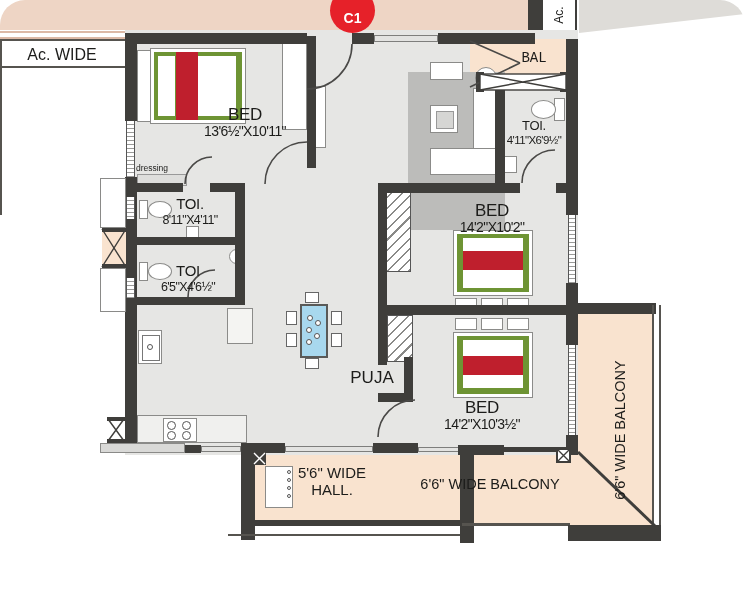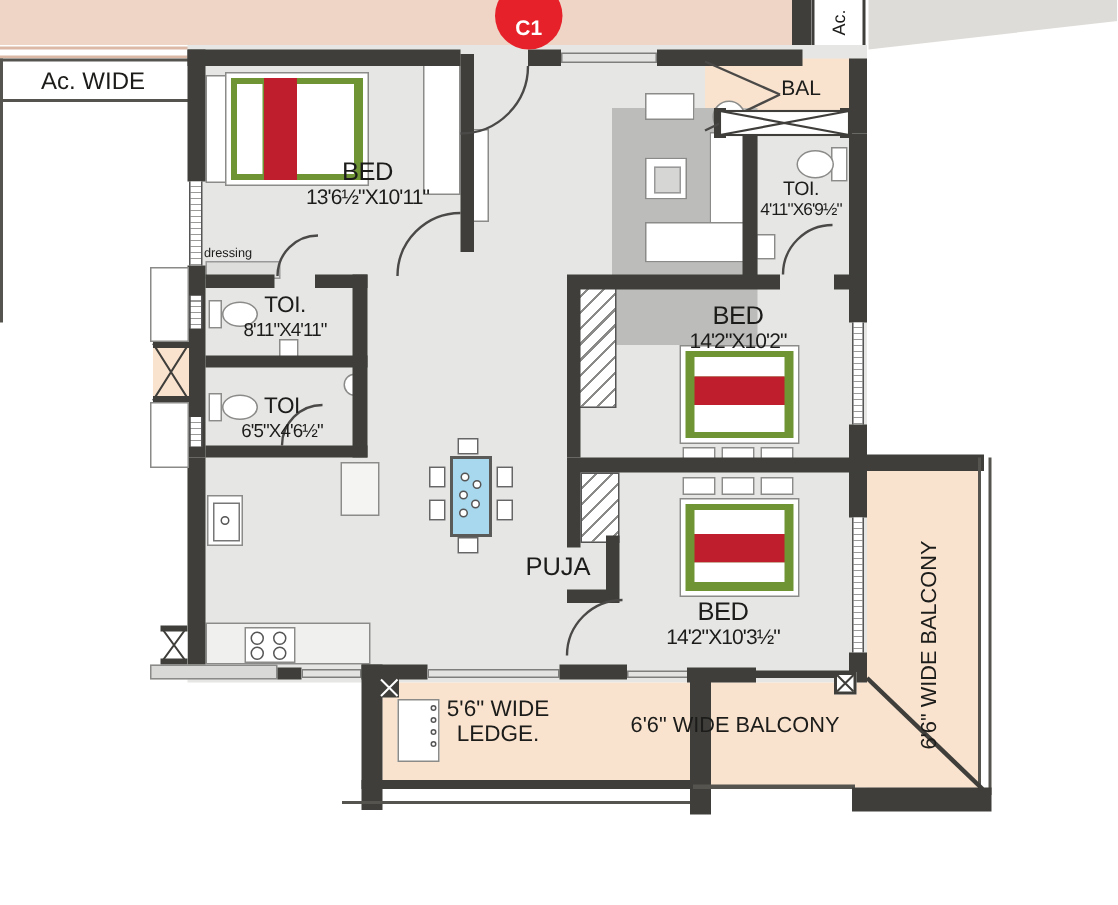--- a/index.html
+++ b/index.html
@@ -1,17 +1,17 @@
 <!DOCTYPE html>
 <html><head>
 <meta charset="utf-8">
 <style>
   html,body{margin:0;padding:0;background:#fff;}
   .plan{position:relative;width:745px;height:603px;background:#fff;overflow:hidden;
-        font-family:"Liberation Sans",sans-serif;color:#1c1c1a;}
+        font-family:"Liberation Sans",sans-serif;color:#1c1c1a;border-radius:25px;}
   .abs{position:absolute;}
   .wall{position:absolute;background:#3f3e3b;}
   .floor{position:absolute;background:#e6e6e4;}
   .peach{position:absolute;background:#f9e3cf;}
   .win-h{position:absolute;background:#e3e3e1;border:1px solid #7e7e7c;box-sizing:border-box;}
   .win-v{position:absolute;background:repeating-linear-gradient(180deg,#fff 0 3px,#9a9a98 3px 4px);
          border-left:1px solid #555;border-right:1px solid #555;box-sizing:border-box;}
   .furn{position:absolute;background:#fff;border:1px solid #8b8b89;box-sizing:border-box;}
   .hatch{position:absolute;background:repeating-linear-gradient(135deg,#fff 0 6px,#8a8a88 6px 7.5px);
          border:1px solid #555;box-sizing:border-box;}
@@ -234,21 +234,21 @@
     <path d="M 254 453 L 265 464 M 265 453 L 254 464" stroke="#fff" stroke-width="1.4" fill="none"></path>
     <path d="M 578 452 L 655 526" stroke="#3f3e3b" stroke-width="3" fill="none"></path>
   </svg>
 
   <div class="badge">
       <span>C1</span>
     </div>
 
   <div class="rlabel" style="left:62px;top:46px;font-size:16px;">Ac. WIDE</div>
   <div class="vtext" style="left:559px;top:15px;font-size:12px;">Ac.</div>
-  <div class="rlabel" style="left:534px;top:51px;font-size:14px;">BAL</div>
+  <div class="rlabel" style="left:534px;top:51px;font-size:14px;font-family:Liberation Mono, monospace;">BAL</div>
   <div class="rlabel" style="left:152px;top:164px;font-size:8.5px;">dressing</div>
 
   <div class="rlabel" style="left:245px;top:105px;">
     <div class="rname">BED</div>
     <div class="rdims">13'6½"X10'11"</div>
   </div>
   <div class="rlabel tiny" style="left:534px;top:119px;">
     <div class="rname">TOI.</div>
     <div class="rdims">4'11"X6'9½"</div>
   </div>
@@ -264,18 +264,18 @@
     <div class="rname">BED</div>
     <div class="rdims">14'2"X10'2"</div>
   </div>
   <div class="rlabel" style="left:372px;top:368px;font-size:17px;">PUJA</div>
   <div class="rlabel" style="left:482px;top:398px;">
     <div class="rname">BED</div>
     <div class="rdims">14'2"X10'3½"</div>
   </div>
   <div class="rlabel" style="left:332px;top:465px;font-size:15px;">
     <div>5'6" WIDE</div>
-    <div>LEDGE.</div>
+    <div>HALL.</div>
   </div>
   <div class="rlabel" style="left:490px;top:476px;font-size:14.5px;">6'6" WIDE BALCONY</div>
   <div class="vtext" style="left:620px;top:430px;font-size:14.5px;">6'6" WIDE BALCONY</div>
 
 </div>
 
 </body></html>

